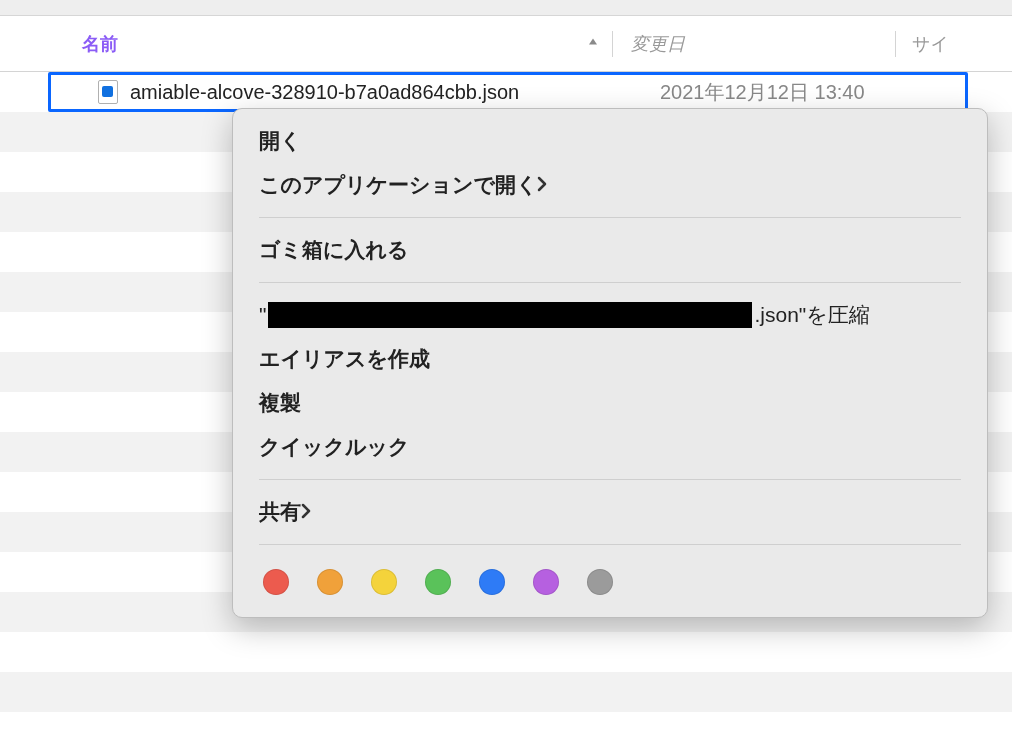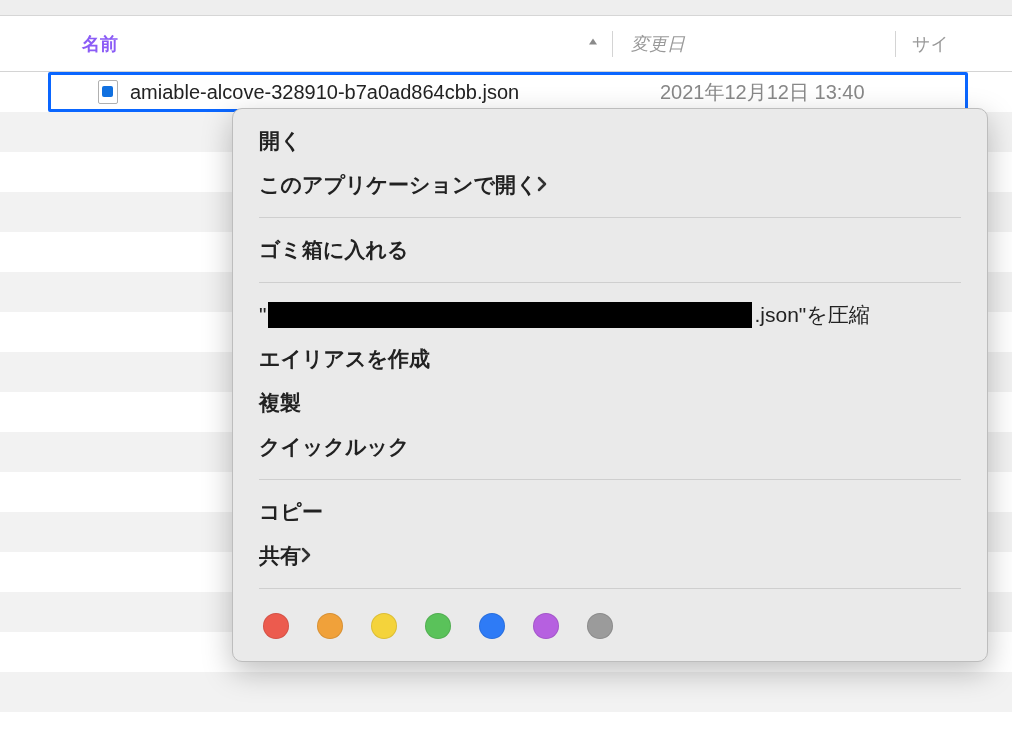--- a/index.html
+++ b/index.html
@@ -252,23 +252,20 @@
     <span class="label">エイリアスを作成</span>
   </div>
   <div class="menu-item">
     <span class="label">複製</span>
   </div>
   <div class="menu-item">
     <span class="label">クイックルック</span>
   </div>
   <div class="menu-sep"></div>
   <div class="menu-item">
-    <span class="label">コピー</span>
-  </div>
-  <div class="menu-item">
     <span class="label">共有</span>
     <span class="chev">
       <svg width="10" height="16" viewBox="0 0 10 16">
           <path d="M2 2 L8 8 L2 14" stroke="#333" stroke-width="2.5" fill="none" stroke-linecap="round" stroke-linejoin="round"></path>
         </svg>
     </span>
   </div>
   <div class="menu-sep"></div>
   <div class="tag-row">
     <div class="tag-dot" style="background:#ec5b4e"></div>

